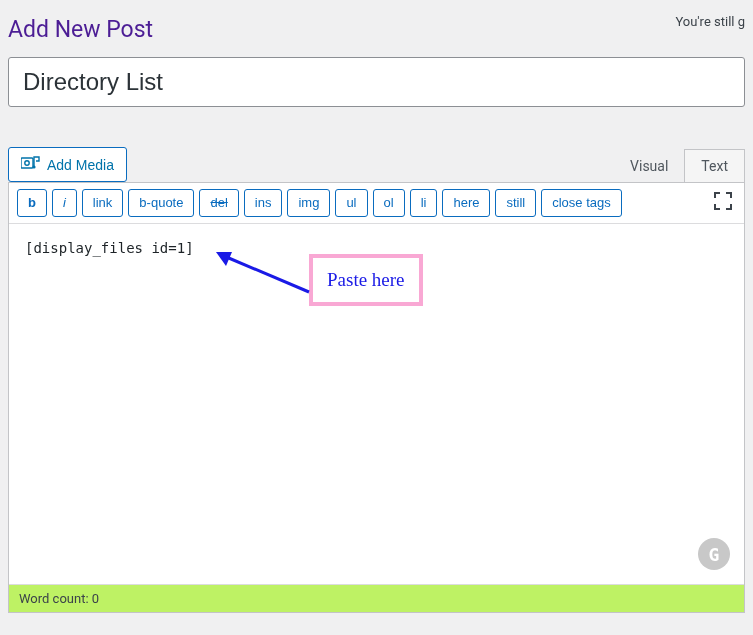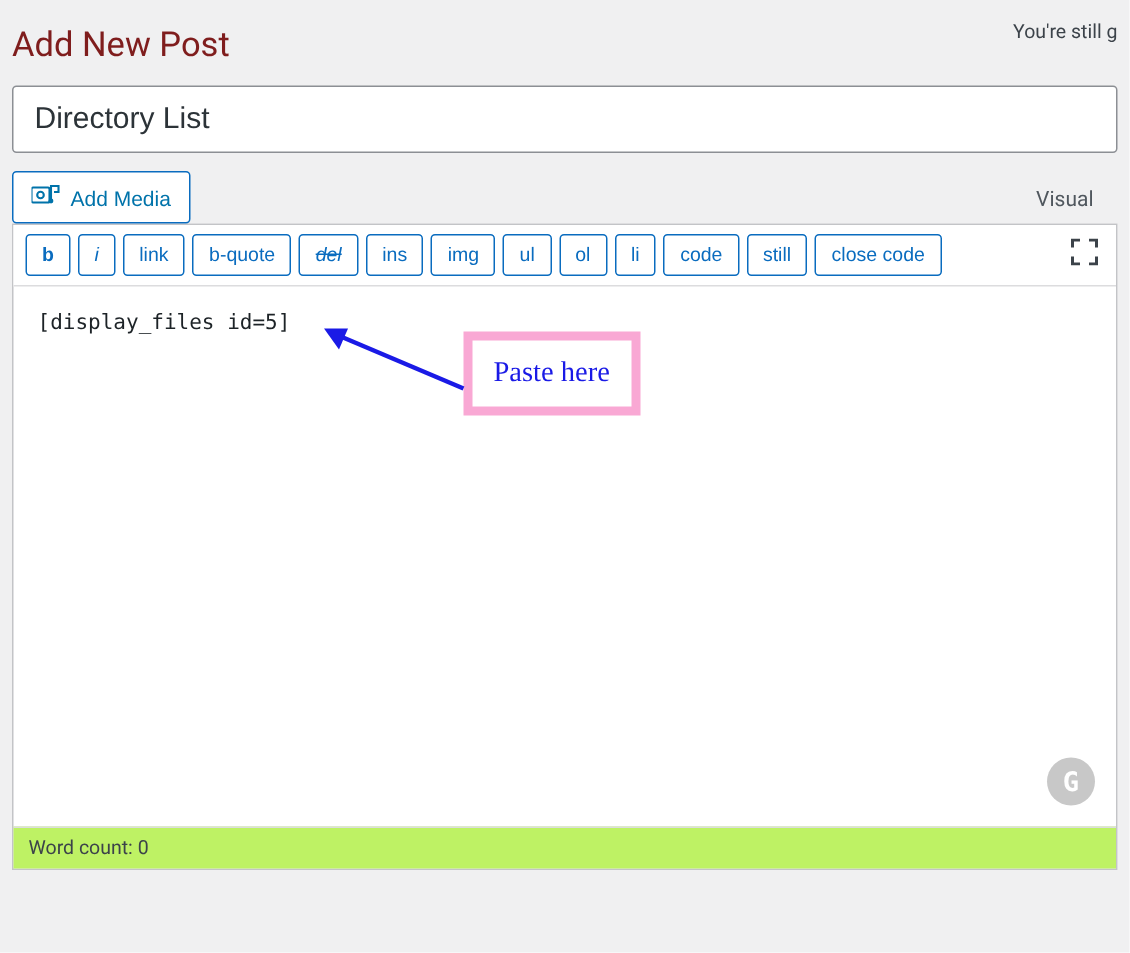--- a/index.html
+++ b/index.html
@@ -15,34 +15,34 @@
     .topnotice {
       position: absolute;
       top: 14px;
       right: 8px;
       font-size: 13px;
       color: #3c434a;
     }
     h1.page-title {
       font-size: 23px;
       font-weight: 400;
-      color: #7f1d1d;
+      color: #4c1d95;
       margin: 8px 0 14px 0;
     }
     .title-input {
       width: 100%;
       border: 1px solid #8c8f94;
       border-radius: 3px;
       padding: 10px 14px;
-      font-size: 20px;
+      font-size: 24px;
       font-weight: 400;
       color: #2c3338;
       background: #fff;
       outline: none;
-      margin-bottom: 12px;
+      margin-bottom: 40px;
     }
     .editor-toolbar-row {
       display: flex;
       justify-content: space-between;
       align-items: flex-end;
       gap: 27px;
     }
     .add-media-btn {
       display: inline-flex;
       align-items: center;
@@ -89,21 +89,21 @@
       color: #0a6cbf;
       padding: 4px 10px;
       font-size: 13px;
       border-radius: 3px;
       cursor: pointer;
       line-height: 1.4;
     }
     .qt-btn.bold { font-weight: 700; }
     .qt-btn.italic { font-style: italic; }
     .qt-btn.underline { }
-    .qt-btn.strike { text-decoration: line-through; font-style: italic; }
+    .qt-btn.strike { text-decoration: line-through; }
     .spacer { flex: 1; }
     .fullscreen-btn {
       width: 26px; height: 26px;
       display: flex; align-items: center; justify-content: center;
       cursor: pointer;
       color: #50575e;
     }
     .content-area {
       position: relative;
       min-height: 360px;
@@ -111,21 +111,21 @@
       font-family: Consolas, Monaco, monospace;
       font-size: 14px;
       color: #1d2327;
     }
     .annotation {
       position: absolute;
       top: 30px;
       left: 300px;
     }
     .anno-box {
-      border: 6px solid #f9a8d4;
+      border: 4px solid #f9a8d4;
       color: #1a1ae6;
       padding: 10px 14px 10px 14px;
       font-family: "Times New Roman", serif;
       font-size: 19px;
       line-height: 1.25;
     }
     .grammarly {
       position: absolute;
       right: 14px;
       bottom: 14px;
@@ -167,50 +167,51 @@
         <circle cx="6" cy="9" r="2.2" fill="none" stroke="#0073aa" stroke-width="1.4"></circle>
         <path d="M13 12 V3 h5 v4 h-3" fill="none" stroke="#0073aa" stroke-width="1.4"></path>
         <circle cx="13" cy="13" r="1.6" fill="#0073aa"></circle>
       </svg>
     </span>
     <span>Add Media</span>
   </button>
 
   <div class="tabs">
     <div class="tab visual">Visual</div>
+    <div class="tab active">Text</div>
   </div>
 </div>
 
 <div class="editor-box">
   <div class="quicktags">
     <button class="qt-btn bold">b</button>
     <button class="qt-btn italic">i</button>
     <button class="qt-btn underline">link</button>
     <button class="qt-btn">b-quote</button>
     <button class="qt-btn strike">del</button>
     <button class="qt-btn">ins</button>
     <button class="qt-btn">img</button>
     <button class="qt-btn">ul</button>
     <button class="qt-btn">ol</button>
     <button class="qt-btn">li</button>
-    <button class="qt-btn">code</button>
+    <button class="qt-btn">here</button>
     <button class="qt-btn">still</button>
-    <button class="qt-btn">close code</button>
+    <button class="qt-btn">close tags</button>
     <div class="spacer"></div>
     <div class="fullscreen-btn">
       <span>
         <svg width="18" height="18" viewBox="0 0 18 18">
           <path d="M1 6V1h5 M12 1h5v5 M17 12v5h-5 M6 17H1v-5" fill="none" stroke="#3c434a" stroke-width="2"></path>
         </svg>
       </span>
     </div>
   </div>
 
   <div class="content-area">
-    <span>[display_files id=5]</span>
+    <span>[display_files id=1]</span>
 
     <div class="annotation">
       <svg class="arrow-svg" width="100" height="50">
         <line x1="95" y1="42" x2="10" y2="6" stroke="#1a1ae6" stroke-width="3"></line>
         <polygon points="2,2 18,2 12,16" fill="#1a1ae6"></polygon>
       </svg>
       <div class="anno-box">
         <div>Paste here</div>
       </div>
     </div>

